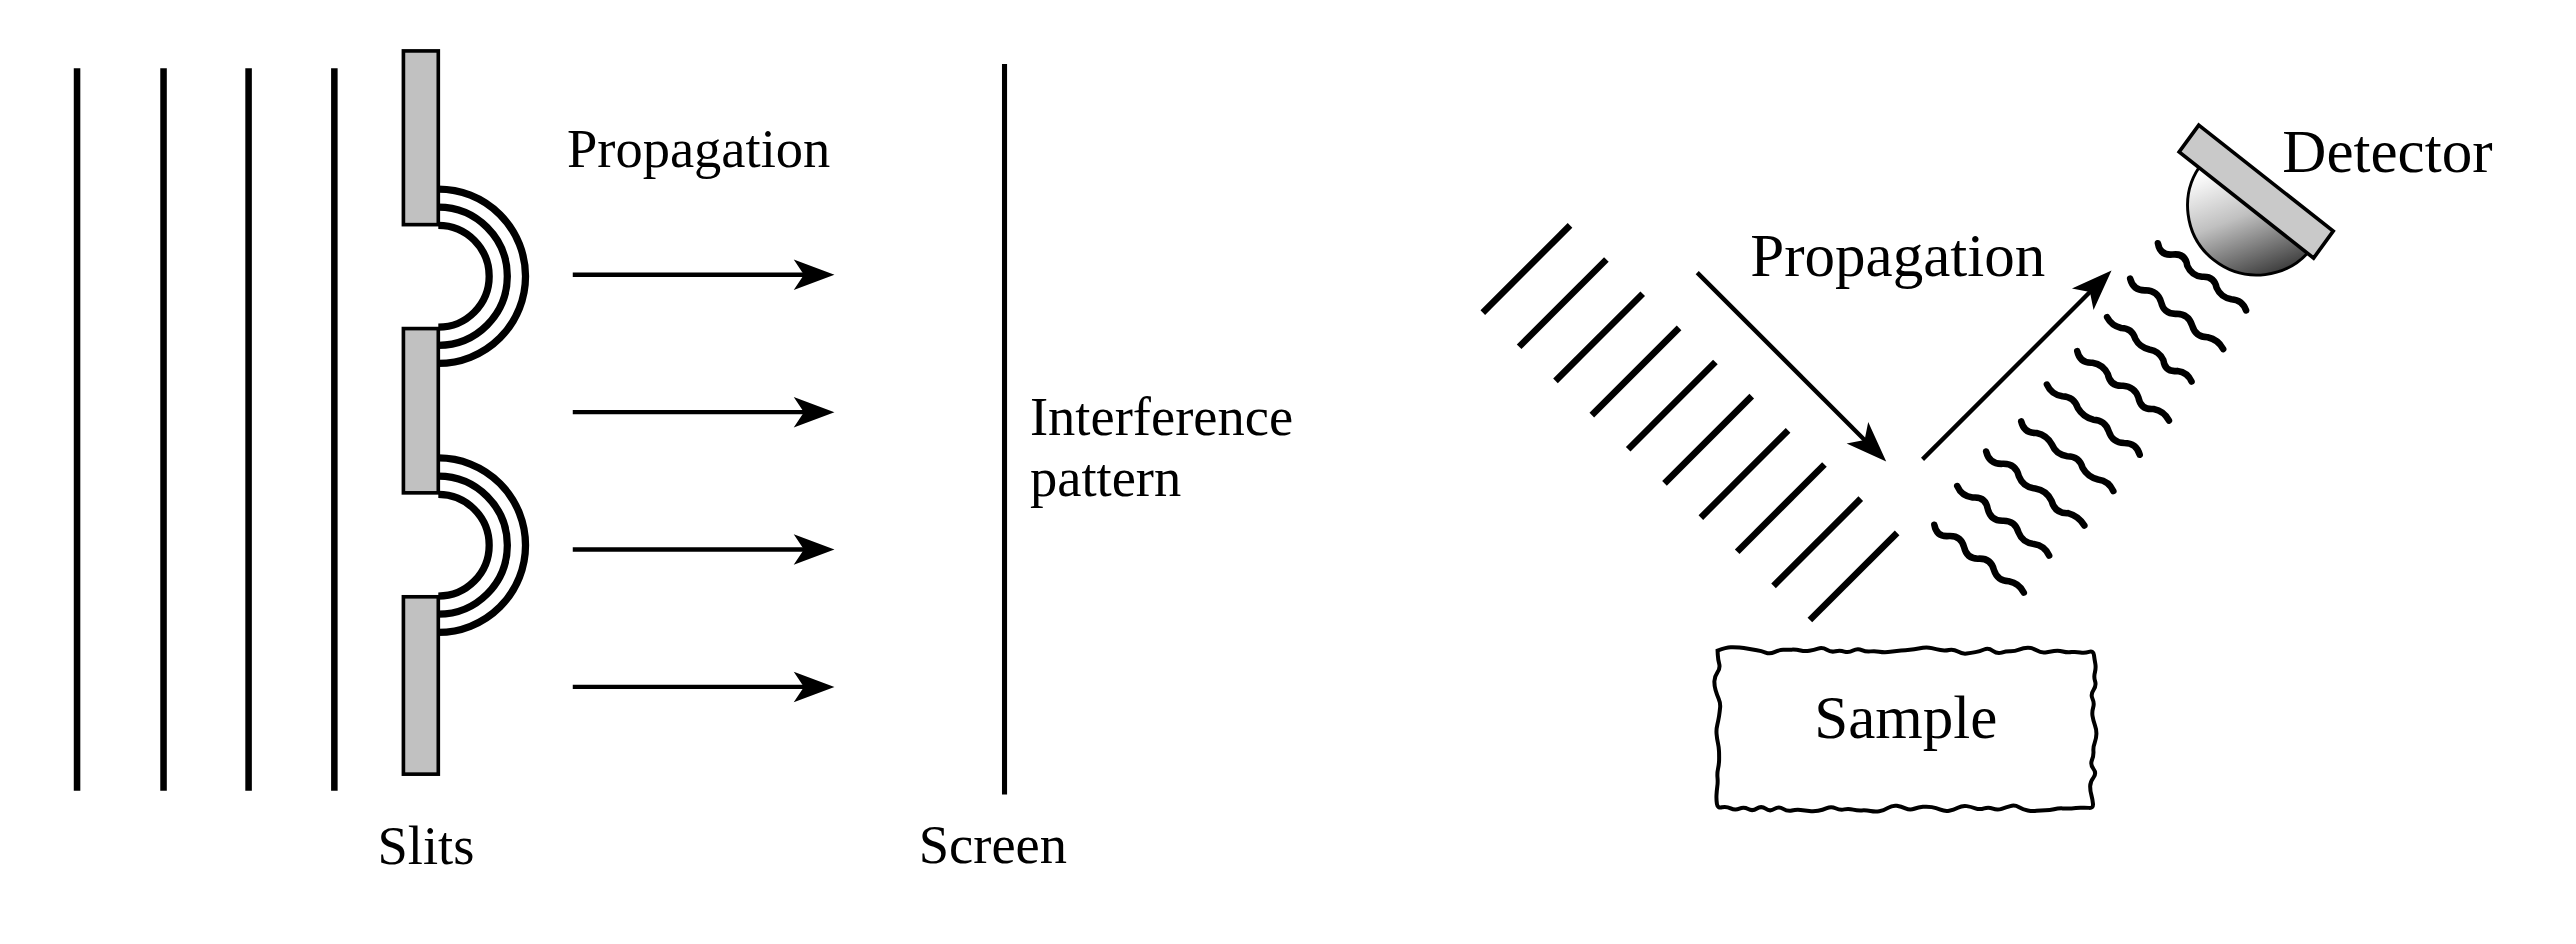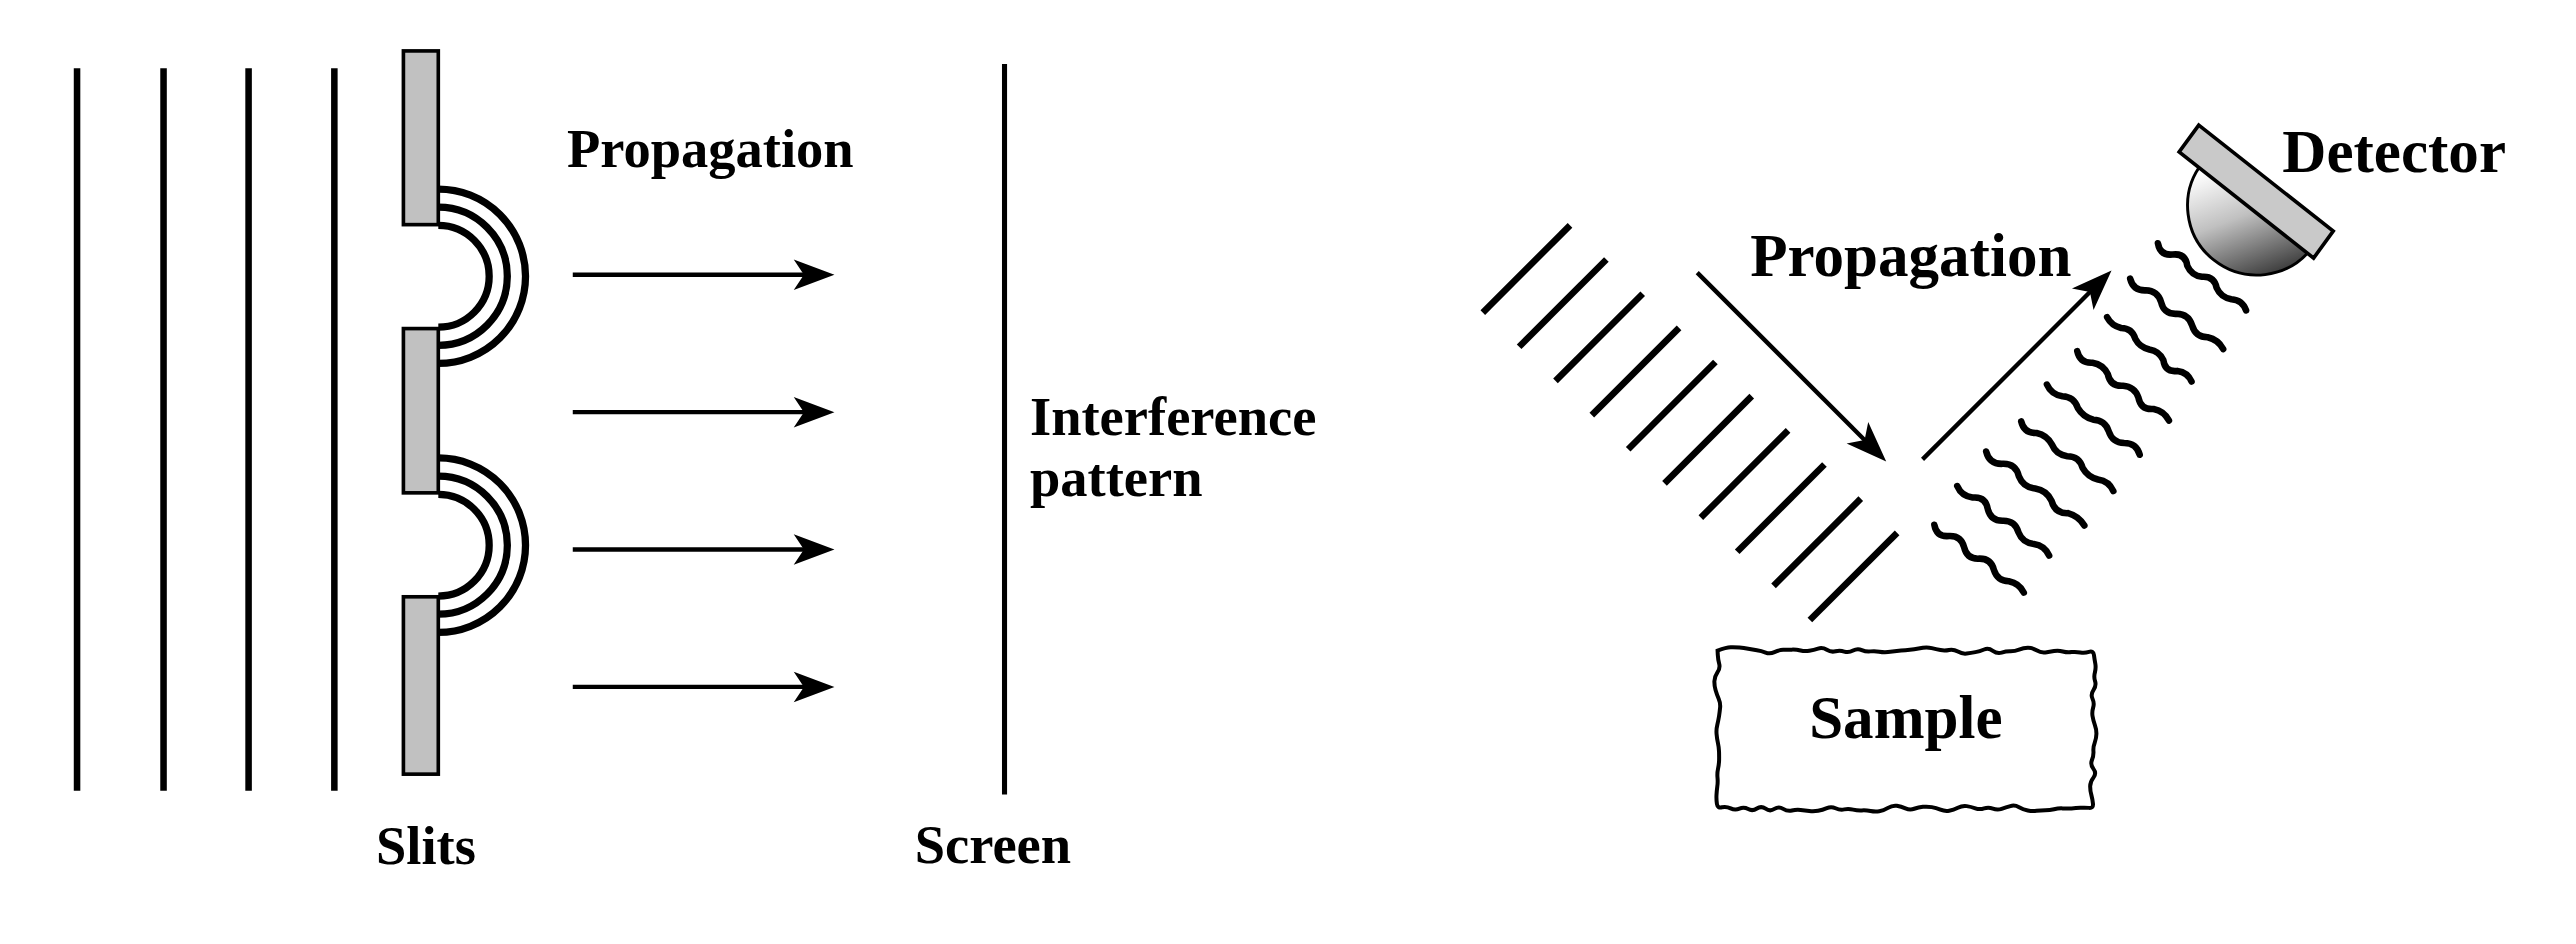--- a/index.html
+++ b/index.html
@@ -1,16 +1,16 @@
 <!DOCTYPE html>
 <html style="font-size:11.6px"><head>
 <meta charset="utf-8">
 <style>
   html,body{margin:0;padding:0;background:#ffffff;}
-  .canvas{position:relative;width:2576px;height:945px;background:#ffffff;overflow:hidden;font-weight:bold;}
+  .canvas{position:relative;width:2576px;height:945px;background:#ffffff;overflow:hidden;}
   svg{display:block;}
   .lbl{font-family:"Liberation Serif","DejaVu Serif",serif;fill:#000000;}
   .s75{font-size:75px;}
   .s84{font-size:84px;}
 </style>
 </head>
 <body>
 
 <div class="canvas">
 <svg width="2576" height="945" viewBox="0 0 3544 1300" xmlns="http://www.w3.org/2000/svg">

